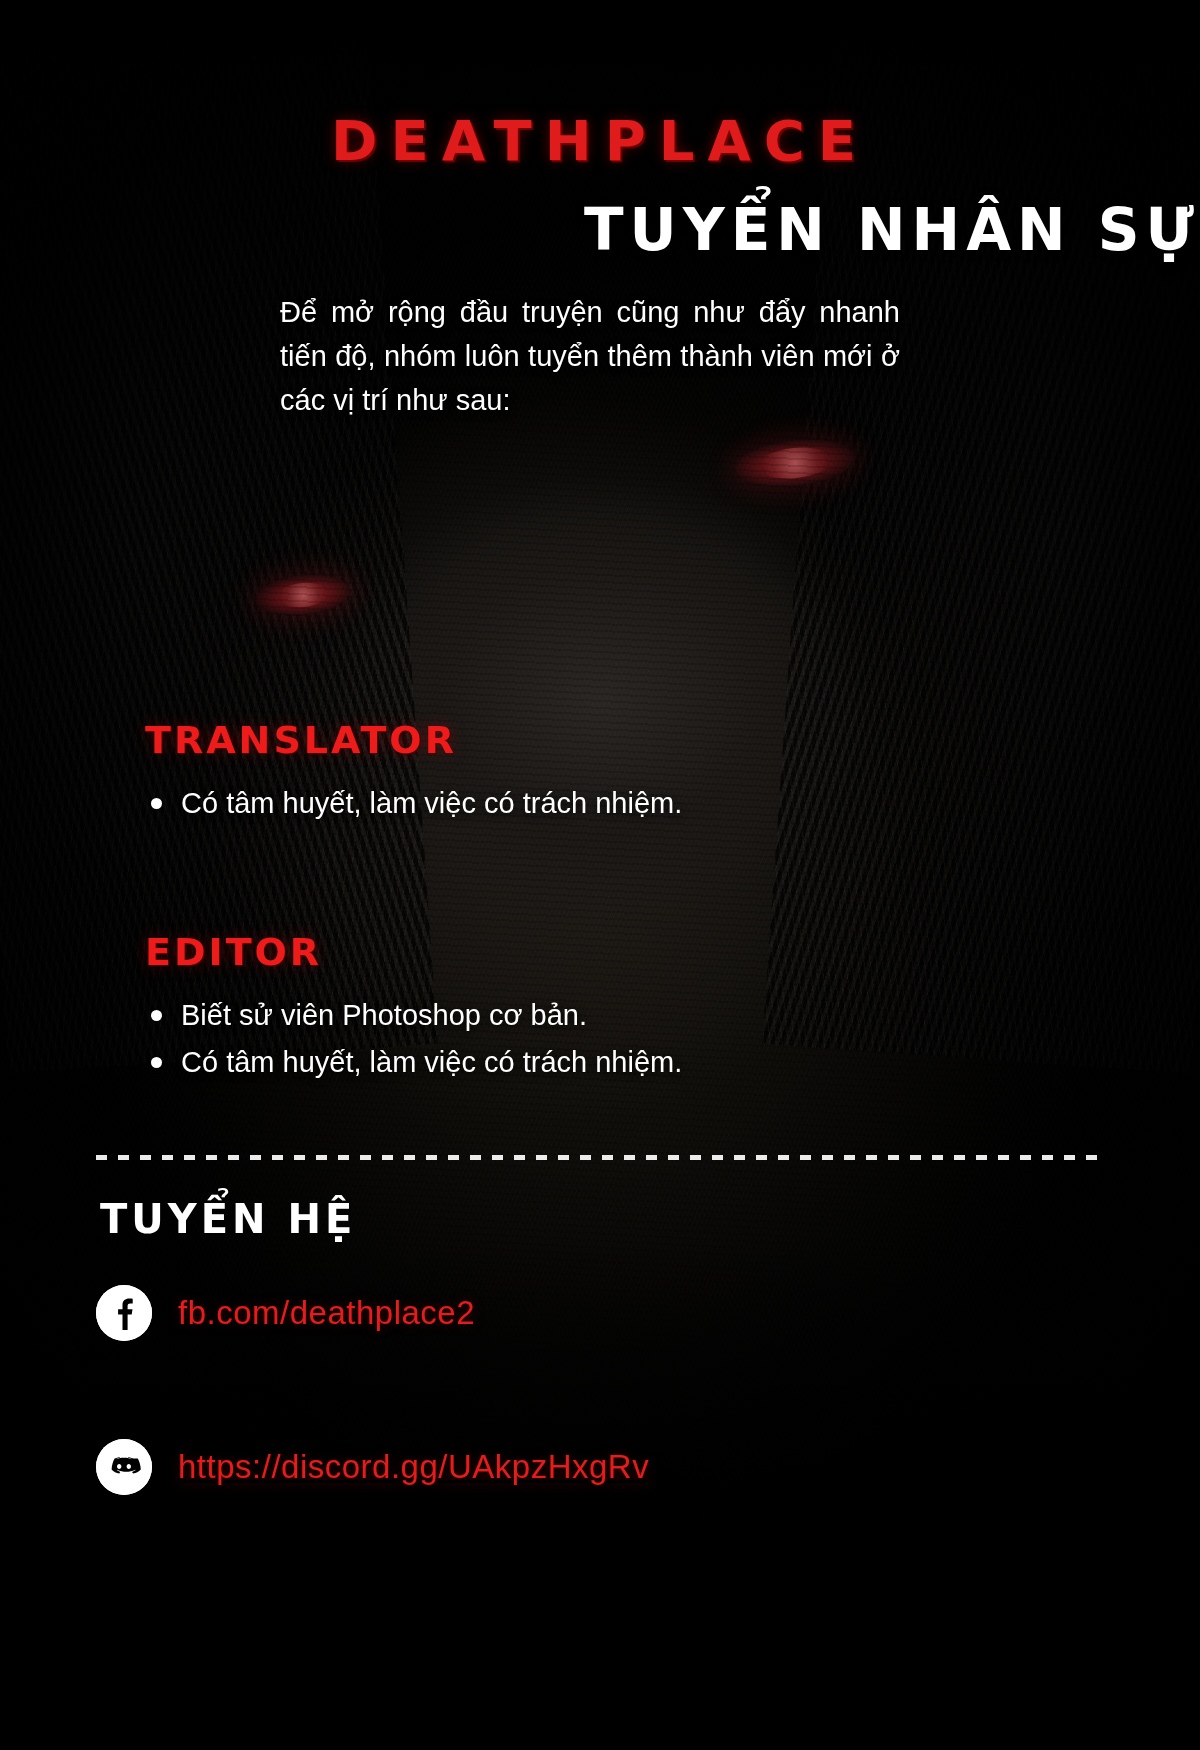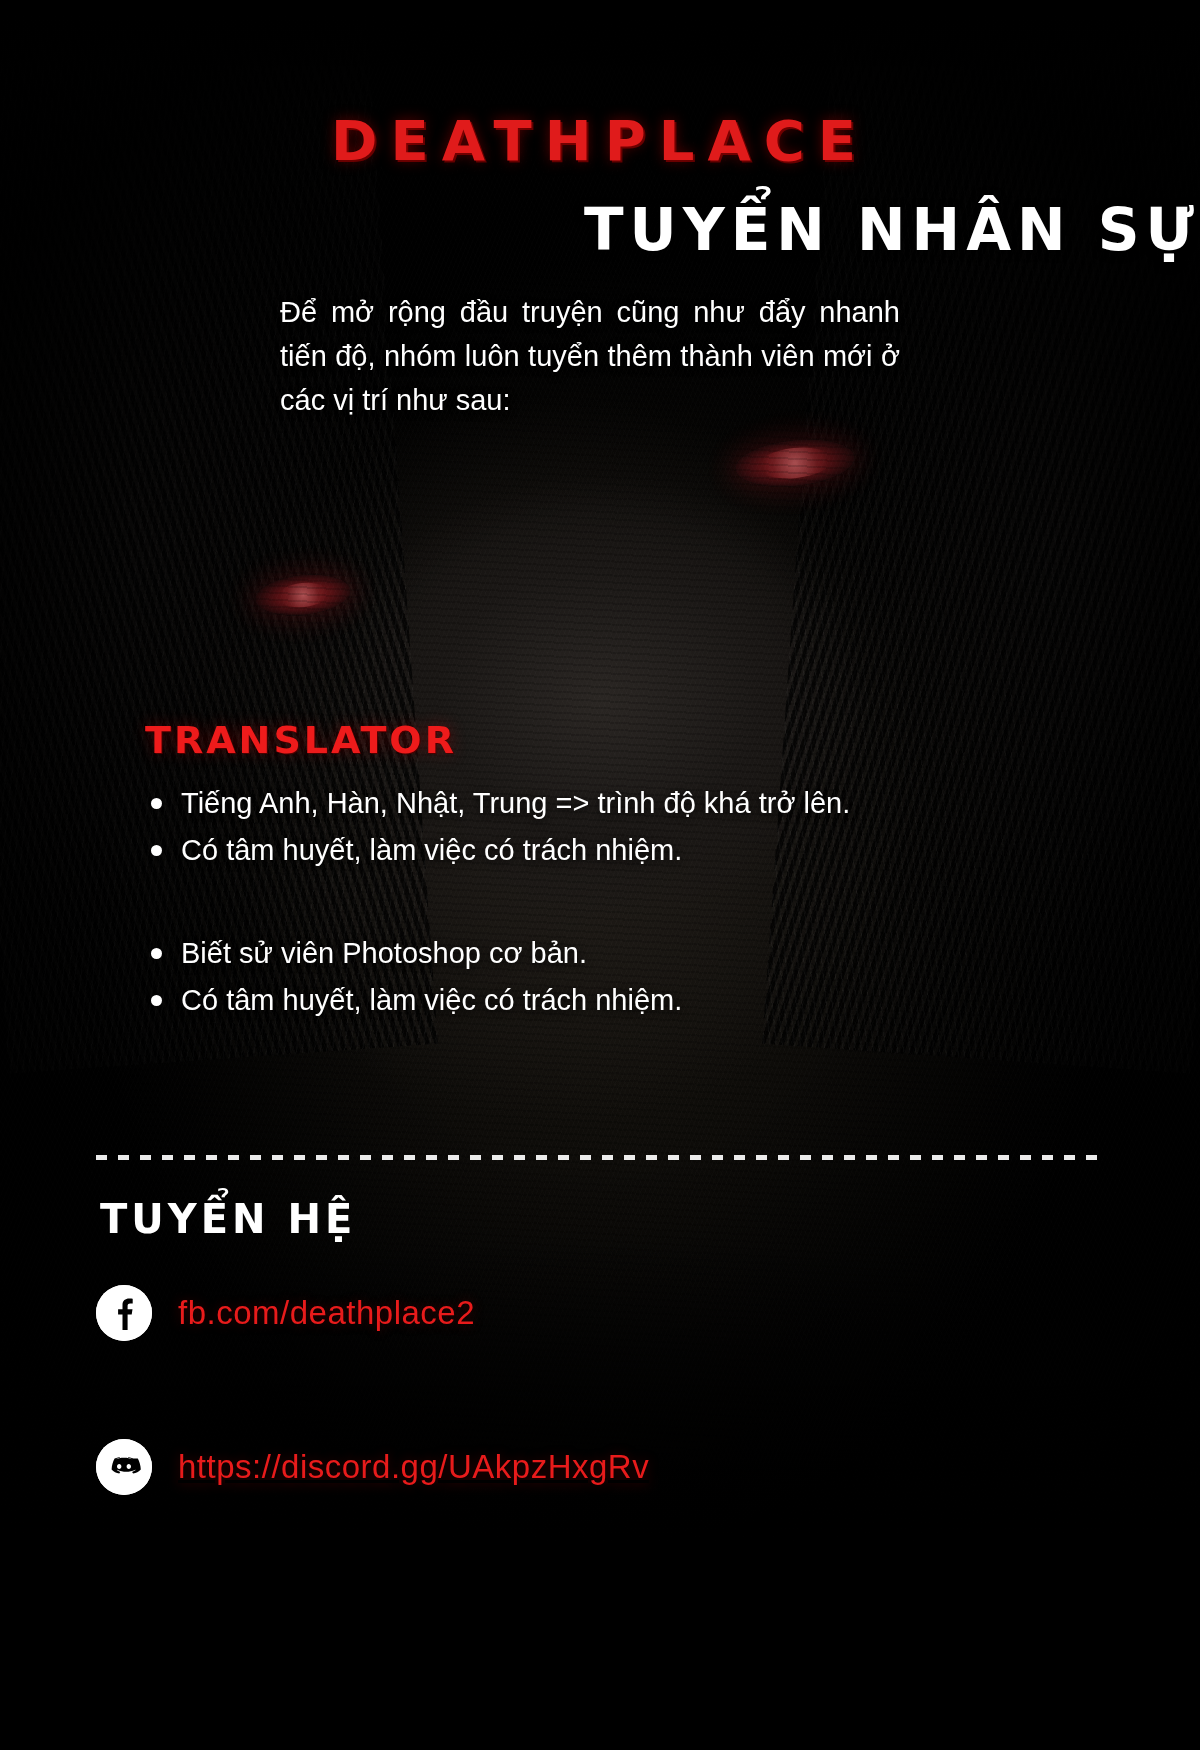--- a/index.html
+++ b/index.html
@@ -252,26 +252,26 @@
 
     <div class="brand-title">DEATHPLACE</div>
 
     <div class="headline">TUYỂN NHÂN SỰ</div>
 
     <div class="subhead">Để mở rộng đầu truyện cũng như đẩy nhanh tiến độ, nhóm luôn tuyển thêm thành viên mới ở các vị trí như sau:</div>
 
     <div class="section sec-translator">
       <h2 class="section-title">TRANSLATOR</h2>
       <ul class="bullets">
-        <li>Tiếng Anh, Hàn, Nhật, Trung =&gt; trình độ khá trở lên.</li>
         <li>Có tâm huyết, làm việc có trách nhiệm.</li>
       </ul>
     </div>
 
     <div class="section sec-editor">
+      <h2 class="section-title">EDITOR</h2>
       <ul class="bullets">
         <li>Biết sử viên Photoshop cơ bản.</li>
         <li>Có tâm huyết, làm việc có trách nhiệm.</li>
       </ul>
     </div>
 
     <div class="divider"></div>
 
     <div class="contact-title">TUYỂN HỆ</div>
 

